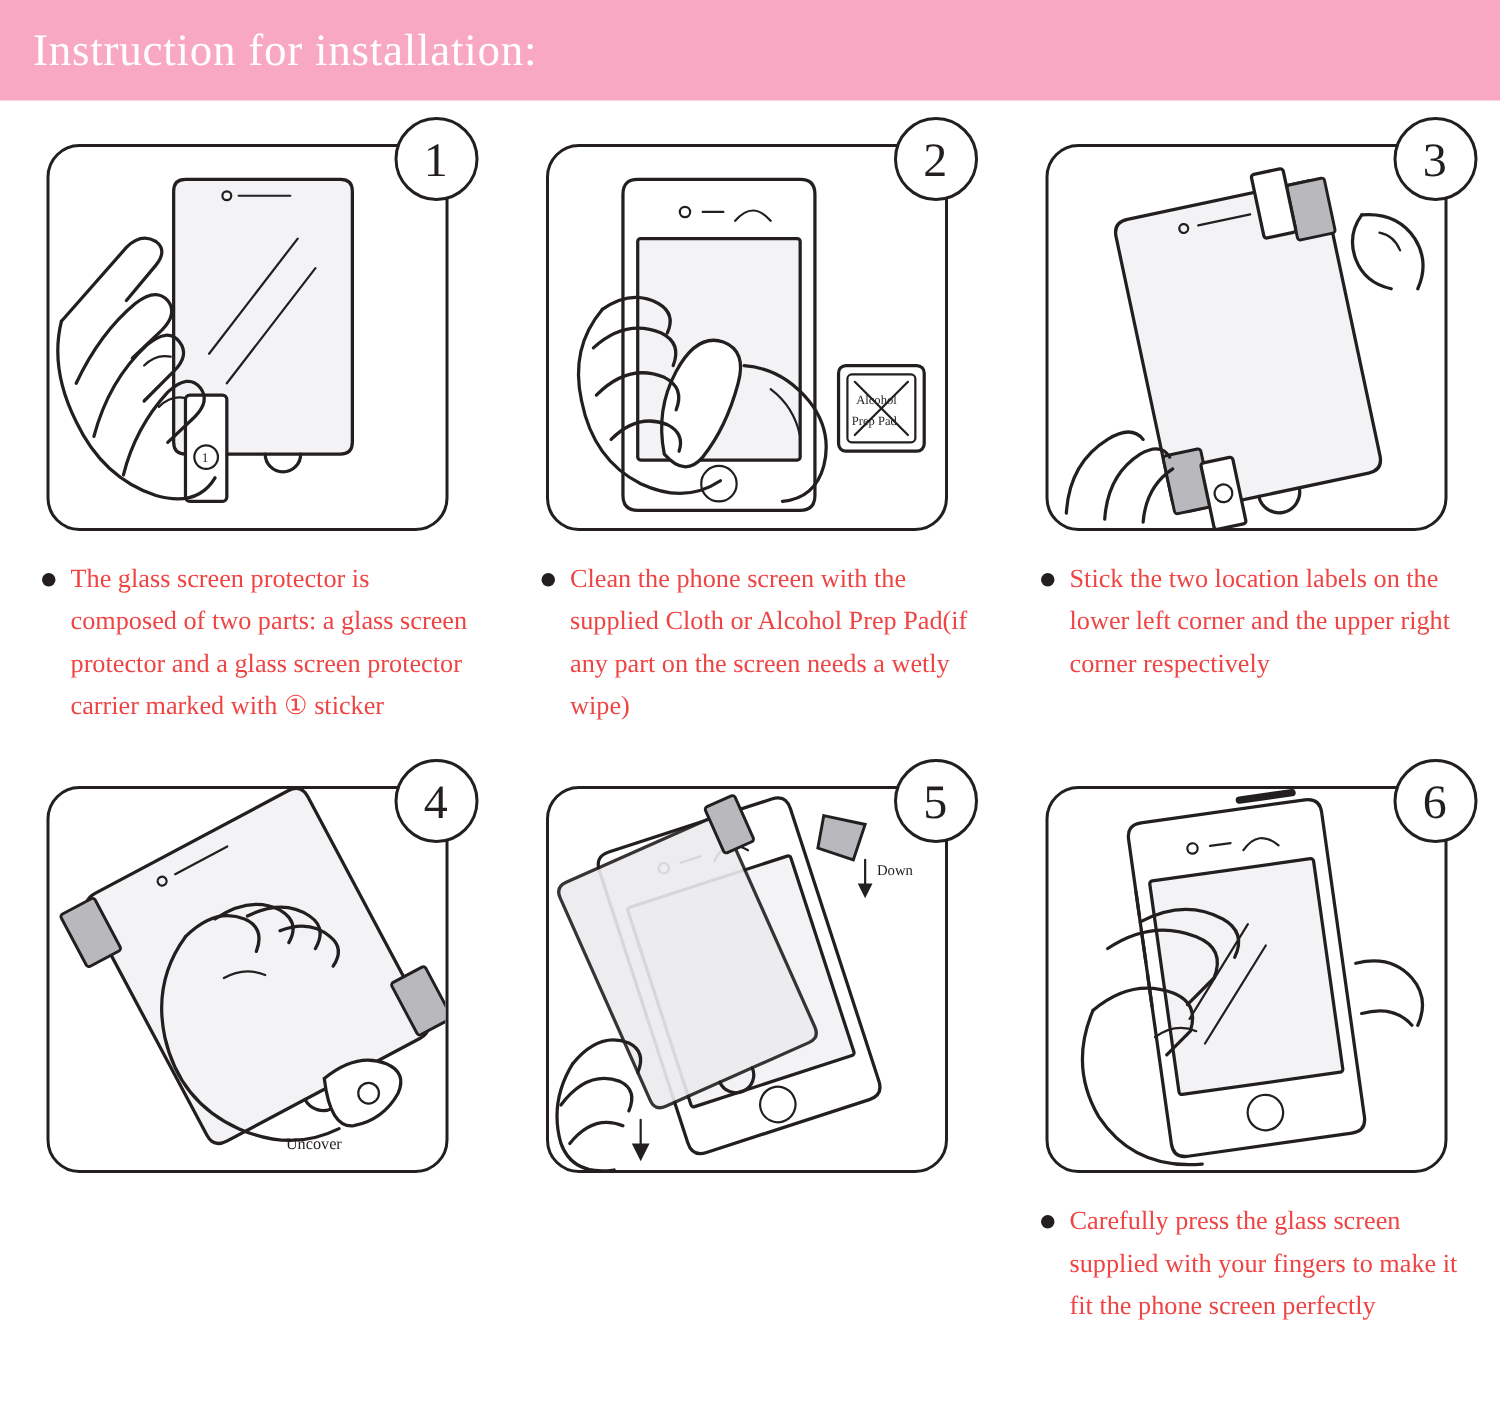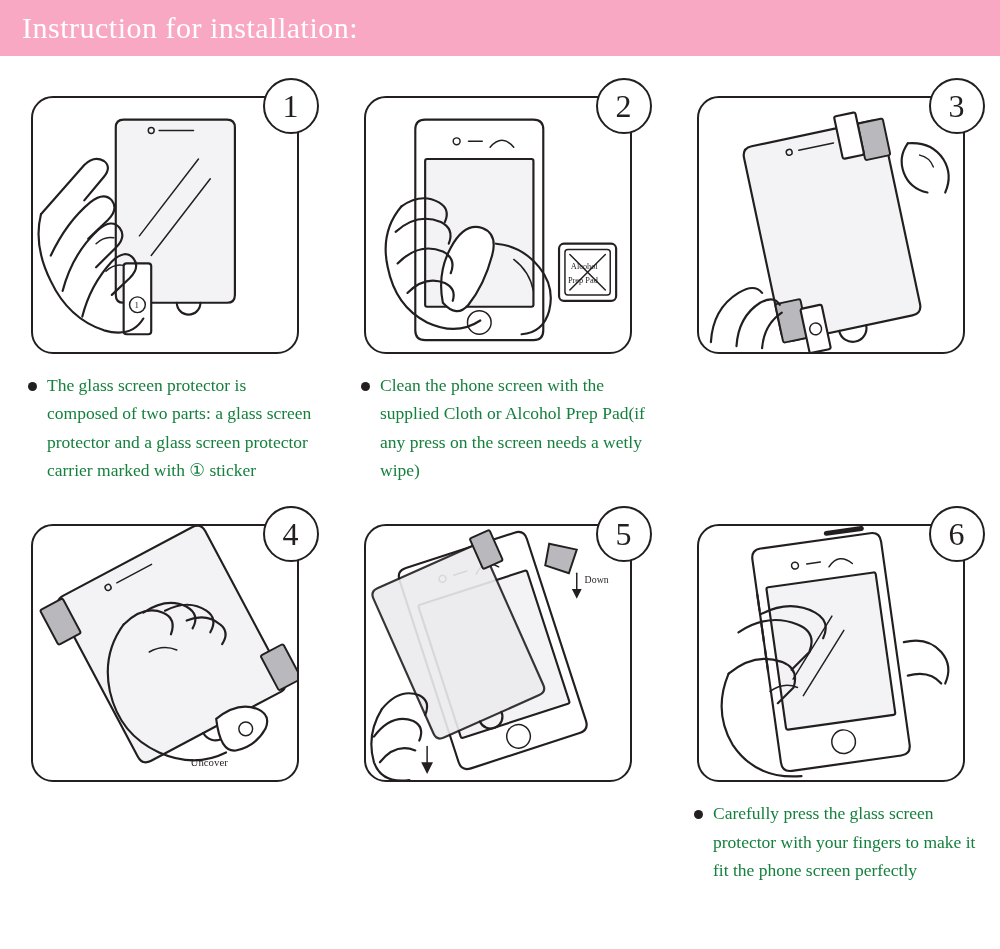--- a/index.html
+++ b/index.html
@@ -21,21 +21,21 @@
     height: 949px;
     background: #ffffff;
   }
 
   
   .header-bar {
     position: absolute;
     left: 0;
     top: 0;
     width: 1000px;
-    height: 56px;
+    height: 67px;
     background: #f9a8c4;
     display: flex;
     align-items: center;
   }
   .header-title {
     font-family: "Liberation Serif", serif;
     font-size: 30px;
     color: #ffffff;
     letter-spacing: 0.5px;
     padding-left: 22px;
@@ -112,21 +112,21 @@
     height: 9px;
     border-radius: 50%;
     background: #231f20;
     margin: 11px 10px 0 0;
     flex: 0 0 auto;
   }
   .caption-text {
     font-family: "Liberation Serif", serif;
     font-size: 17.5px;
     line-height: 1.62;
-    color: #15803d;
+    color: #ef4444;
   }
 
   
   .panel svg {
     display: block;
     width: 100%;
     height: 100%;
   }
   .ln { fill: none; stroke: #231f20; stroke-width: 2.2; stroke-linejoin: round; stroke-linecap: round; }
   .ln-thin { fill: none; stroke: #231f20; stroke-width: 1.5; stroke-linecap: round; stroke-linejoin: round; }
@@ -209,21 +209,21 @@
             <rect class="ln-thin" x="202" y="154" width="46" height="46" rx="3"></rect>
             <text class="pad-txt" x="208" y="174">Alcohol</text>
             <text class="pad-txt" x="205" y="188">Prep Pad</text>
             <path class="ln-thin" d="M207 159 L243 195 M243 159 L207 195"></path>
           </svg>
         </div>
         <div class="step-badge">2</div>
       </div>
       <div class="caption">
         <span class="bullet"></span>
-        <span class="caption-text">Clean the phone screen with the supplied Cloth or Alcohol Prep Pad(if any press on the screen needs a wetly wipe)</span>
+        <span class="caption-text">Clean the phone screen with the supplied Cloth or Alcohol Prep Pad(if any part on the screen needs a wetly wipe)</span>
       </div>
     </div>
 
     <div class="step">
       <div class="panel-wrap">
         <div class="panel">
           <svg viewBox="0 0 268 258">
 
             <g transform="rotate(-12 134 130)">
               <path class="glass" d="M72 34 L196 34 Q206 34 206 44 L206 226 Q206 236 196 236 L72 236 Q62 236 62 226 L62 44 Q62 34 72 34 Z"></path>
@@ -243,20 +243,24 @@
             <path class="ln" d="M212 46 Q236 44 248 62 Q258 78 250 96"></path>
             <path class="ln" d="M212 46 Q202 60 208 76 Q214 92 232 96"></path>
             <path class="ln-thin" d="M224 58 q10 2 14 12"></path>
 
             <path class="ln" d="M12 248 Q14 214 40 198 Q56 188 64 198"></path>
             <path class="ln" d="M38 252 Q40 222 62 208 Q76 200 82 210"></path>
             <path class="ln" d="M64 254 Q66 230 84 218"></path>
           </svg>
         </div>
         <div class="step-badge">3</div>
+      </div>
+      <div class="caption">
+        <span class="bullet"></span>
+        <span class="caption-text">Stick the two location labels on the lower left corner and the upper right corner respectively</span>
       </div>
     </div>
 
     <div class="step">
       <div class="panel-wrap">
         <div class="panel">
           <svg viewBox="0 0 268 258">
 
             <g transform="rotate(-28 134 120)">
               <path class="glass" d="M66 28 L214 28 Q224 28 224 38 L224 208 Q224 218 214 218 L66 218 Q56 218 56 208 L56 38 Q56 28 66 28 Z"></path>
@@ -349,18 +353,18 @@
             <path class="ln" d="M30 150 Q14 188 34 222 Q58 258 104 254"></path>
             <path class="ln" d="M208 118 Q232 112 246 128 Q258 142 250 160"></path>
             <path class="ln" d="M212 152 Q234 146 246 160"></path>
             <path class="ln-thin" d="M72 168 Q86 158 100 164"></path>
           </svg>
         </div>
         <div class="step-badge">6</div>
       </div>
       <div class="caption">
         <span class="bullet"></span>
-        <span class="caption-text">Carefully press the glass screen protector with your fingers to make it fit the phone screen perfectly</span>
+        <span class="caption-text">Carefully press the glass screen supplied with your fingers to make it fit the phone screen perfectly</span>
       </div>
     </div>
 
   </div>
 </div>
 
 </body></html>

